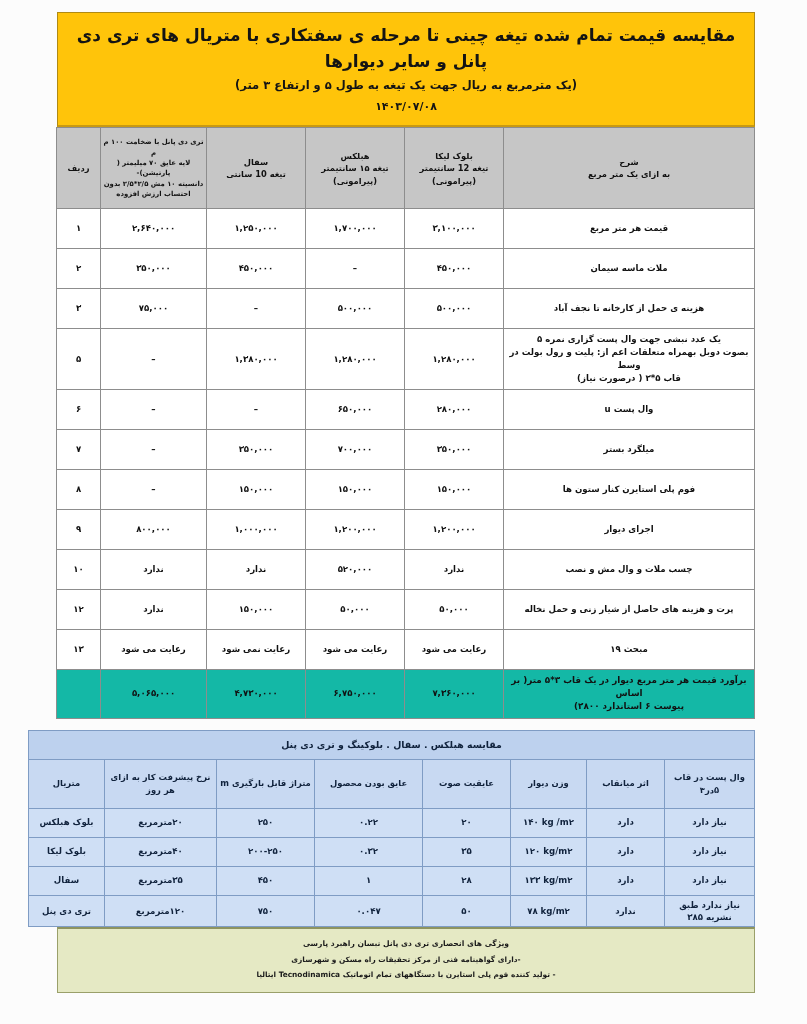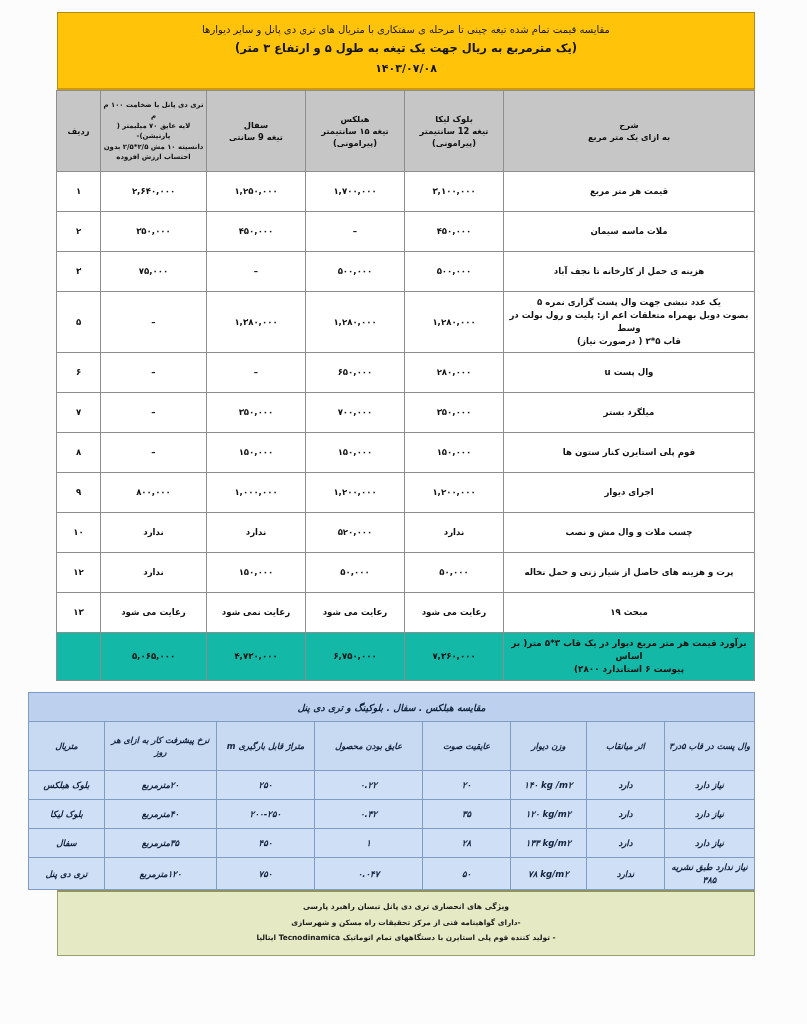--- a/index.html
+++ b/index.html
@@ -28,21 +28,21 @@
   
   .title-banner{
     background:#ffc40a;
     border:1px solid #b08a14;
     border-bottom:2px solid #c99a12;
     text-align:center;
     padding:9px 10px 8px 10px;
     box-sizing:border-box;
   }
   .title-line1{
-    font-size:10px;font-weight:normal;color:#141414;
+    font-size:17px;font-weight:bold;color:#141414;
     line-height:1.55;letter-spacing:0px;
   }
   .title-line2{
     font-size:11.5px;font-weight:bold;color:#141414;
     line-height:1.9;
   }
   .title-line3{
     font-size:11px;font-weight:bold;color:#141414;
     line-height:1.9;
   }
@@ -99,21 +99,20 @@
 
   
   .gap{height:11px;}
 
   
   table.cmp{
     width:100%;
     border-collapse:collapse;
     table-layout:fixed;
     background:#fdba74;
-    font-style:italic;
   }
   table.cmp th,table.cmp td{
     border:1px solid #7f9cc4;
     text-align:center;
     vertical-align:middle;
     font-size:8.4px;
     color:#10223c;
     padding:3px 2px;
     line-height:1.45;
   }
@@ -198,21 +197,21 @@
             <span class="hl">بلوک لیکا</span>
             <span class="hl">تیغه 12 سانتیمتر</span>
             <span class="hl">(پیرامونی)</span>
           </th>
           <th>
             <span class="hl">هبلکس</span>
             <span class="hl">تیغه ۱۵ سانتیمتر (پیرامونی)</span>
           </th>
           <th>
             <span class="hl">سفال</span>
-            <span class="hl">تیغه 9 سانتی</span>
+            <span class="hl">تیغه 10 سانتی</span>
           </th>
           <th class="tiny">
             <span class="hl">تری دی پانل با ضخامت ۱۰۰ م م</span>
             <span class="hl">لایه عایق ۷۰ میلیمتر ( پارتیشن)-</span>
             <span class="hl">دانسیته ۱۰ مش ۲/۵*۲/۵ بدون</span>
             <span class="hl">احتساب ارزش افزوده</span>
           </th>
           <th>ردیف</th>
         </tr>
       </thead>

